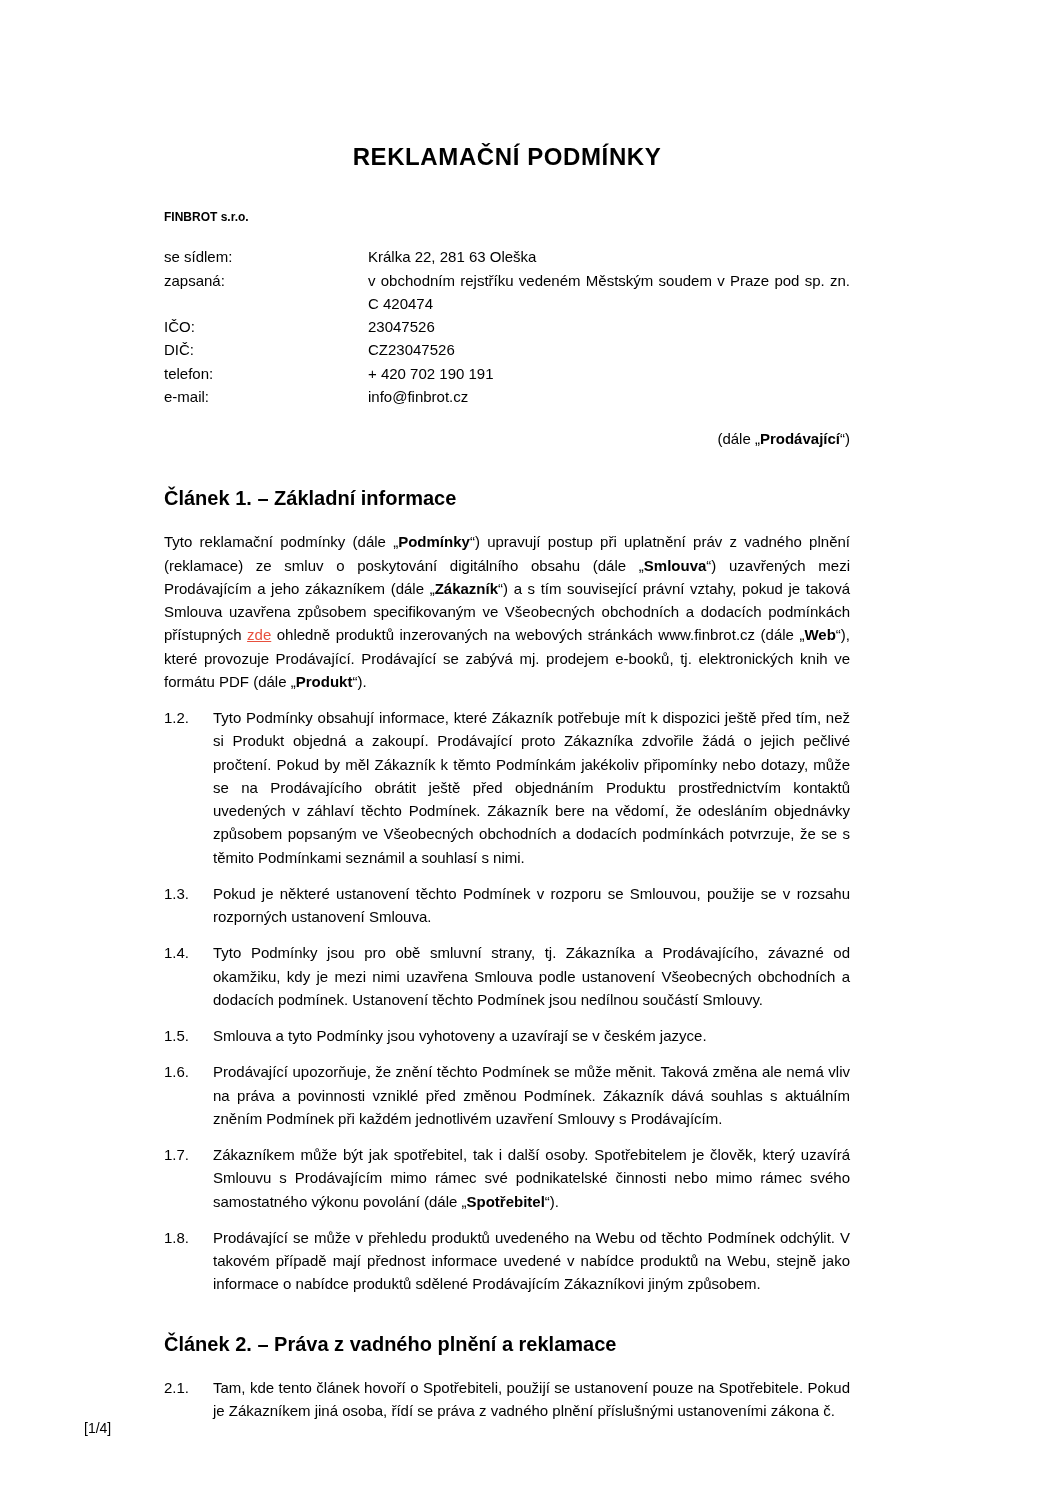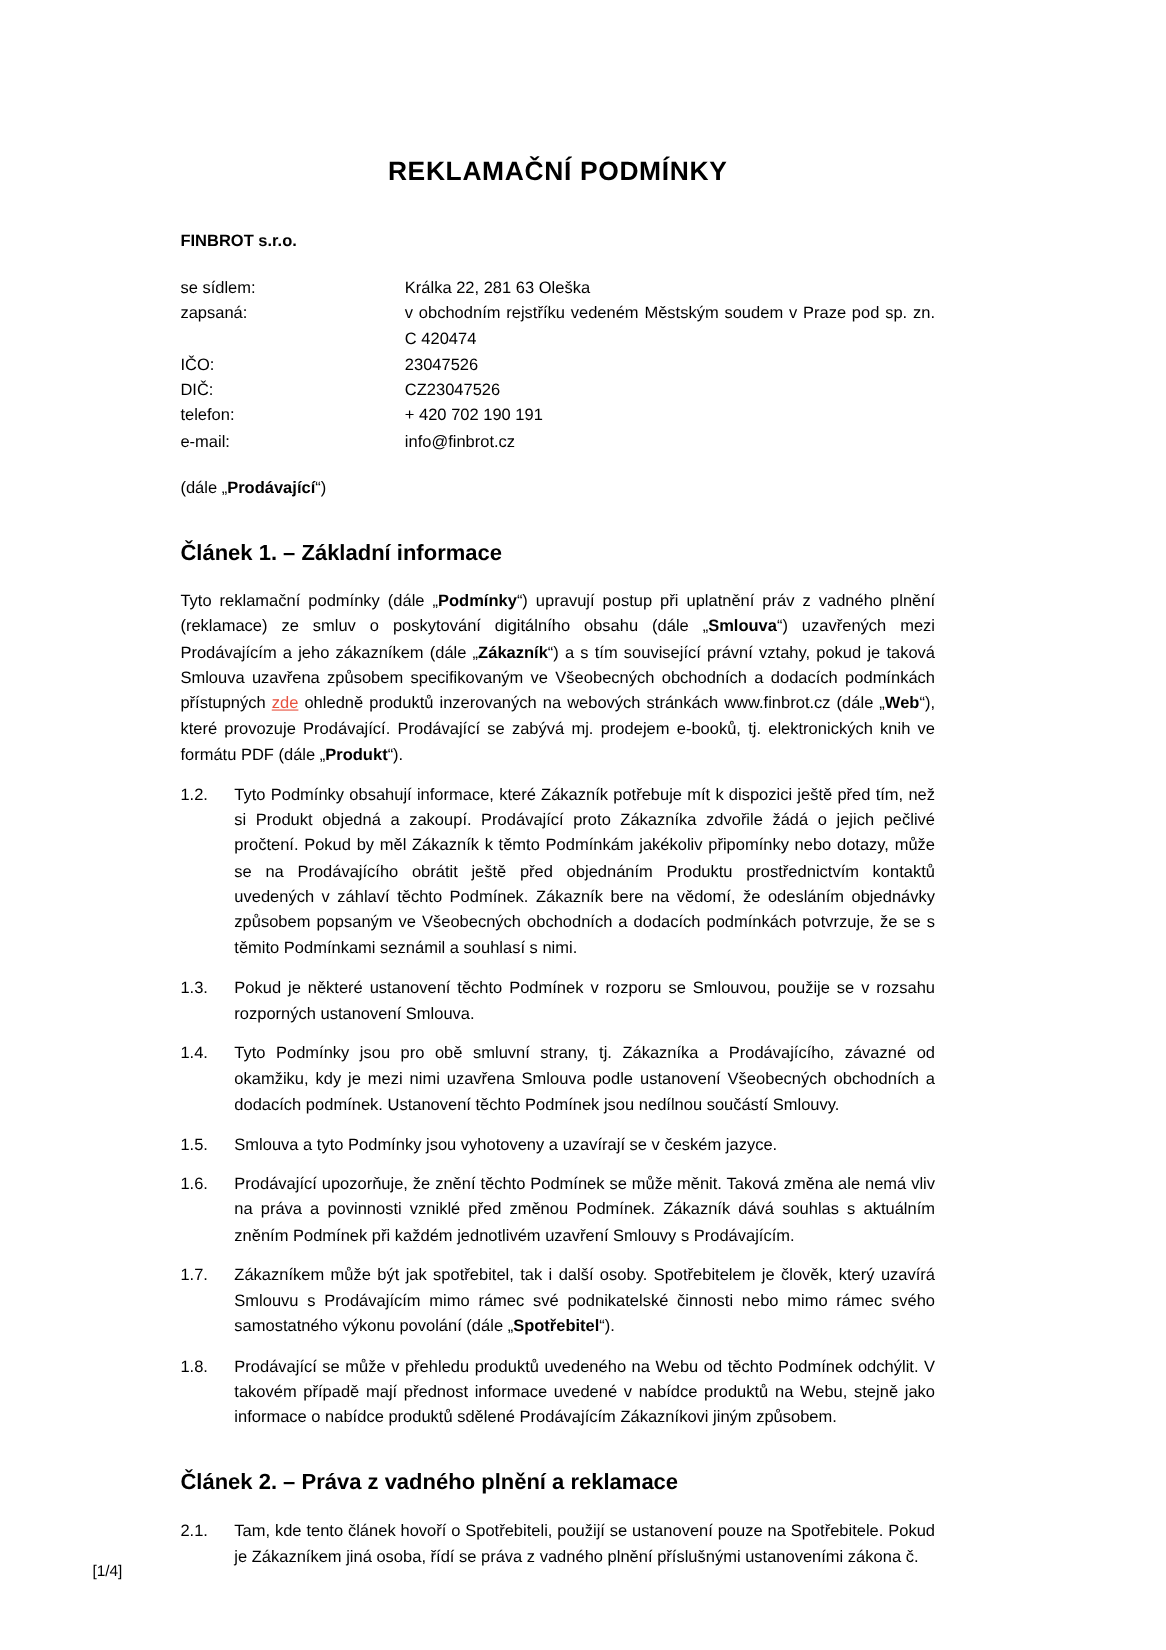--- a/index.html
+++ b/index.html
@@ -19,28 +19,28 @@
   .doc-title {
     font-size: 24px;
     font-weight: bold;
     text-align: center;
     letter-spacing: 0.6px;
     margin: 0 0 36px 0;
     line-height: 1.2;
   }
   .company-name {
     font-weight: bold;
-    font-size: 15px;
+    font-size: 12px;
     margin: 0 0 19px 0;
   }
   .info-table { margin: 0; }
   .info-row { display: flex; }
   .info-label { flex: 0 0 204px; }
   .info-value { flex: 1; text-align: justify; }
-  .alias { margin: 19px 0 0 0; }
+  .alias { margin: 19px 0 0 0; text-align: right; }
   .section-heading {
     font-size: 20px;
     font-weight: bold;
     margin: 36px 0 19px 0;
     line-height: 1.25;
   }
   .para { display: flex; margin: 0 0 13px 0; }
   .para-num { flex: 0 0 49px; }
   .para-body { flex: 1; text-align: justify; }
   .b { font-weight: bold; }

